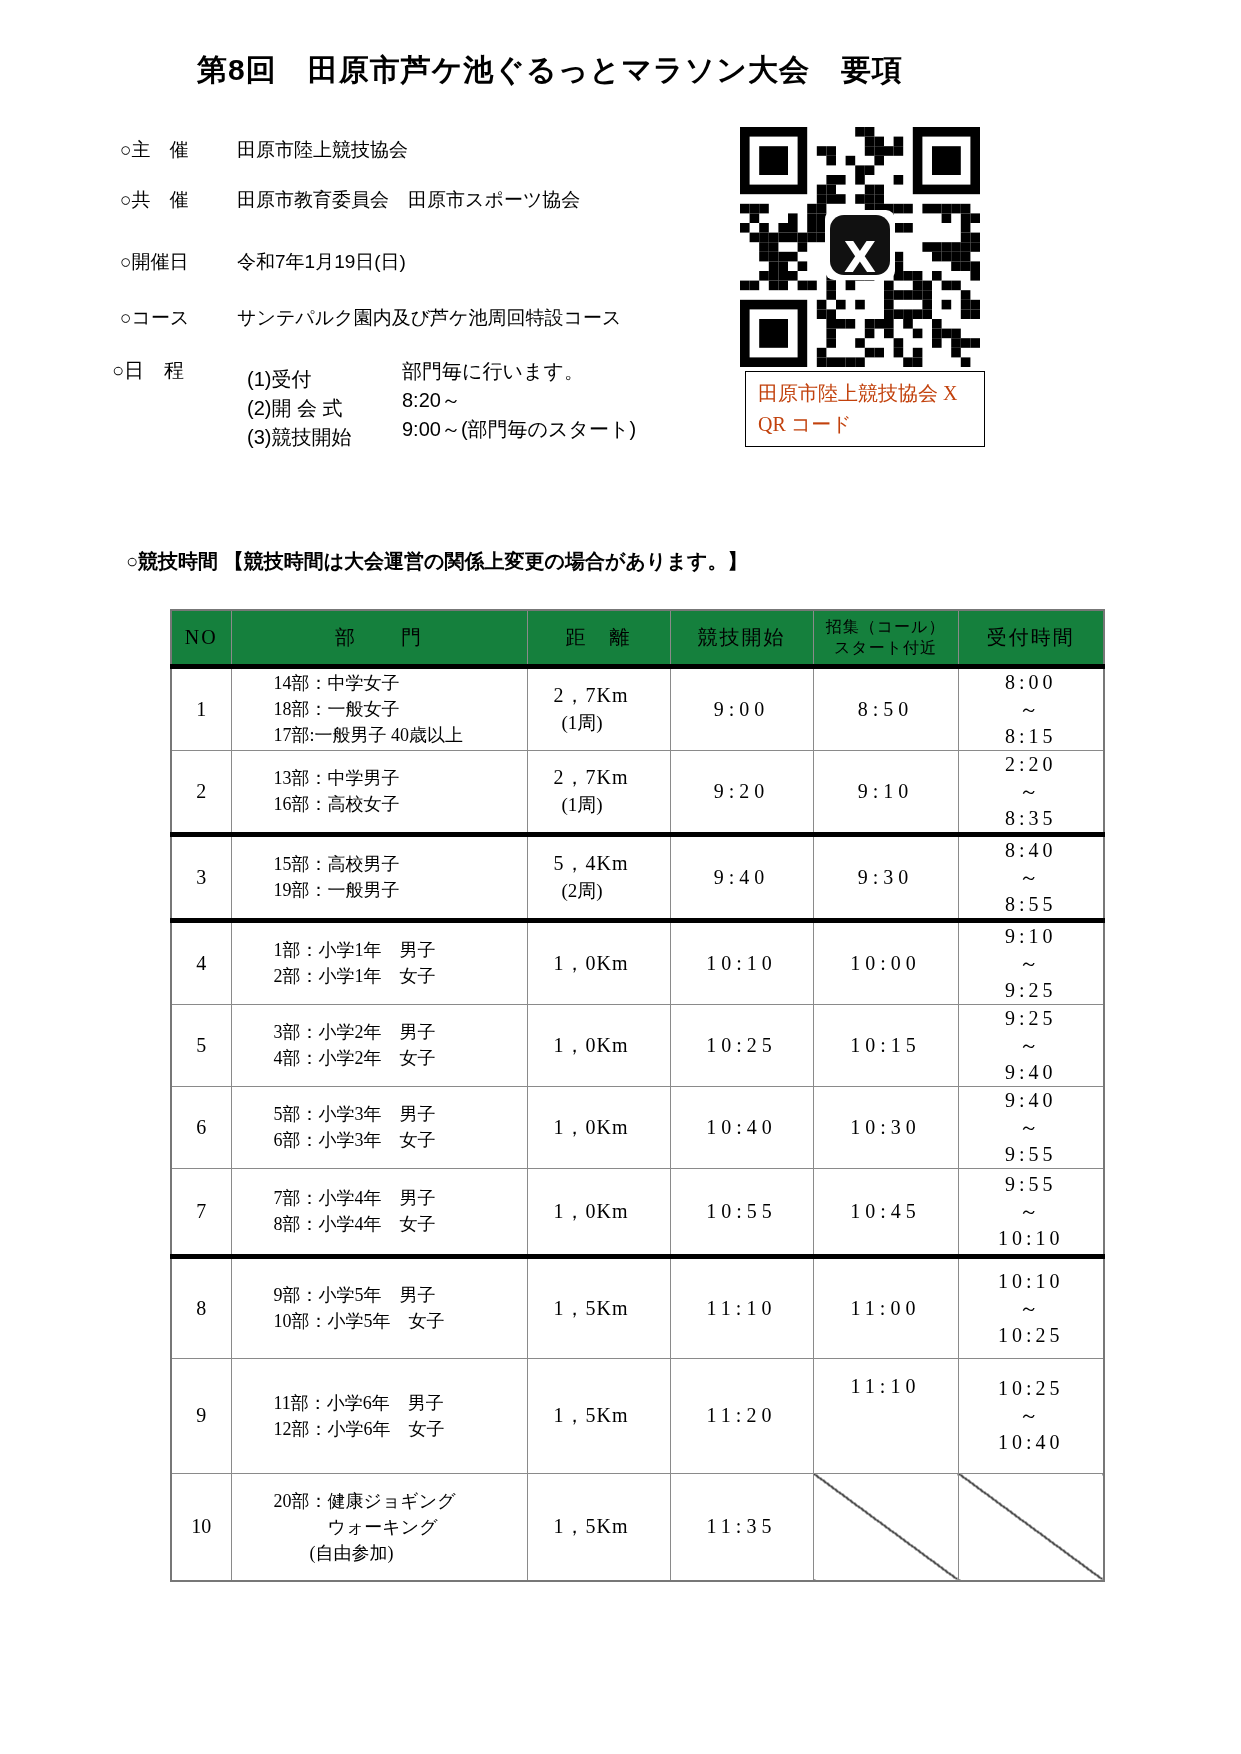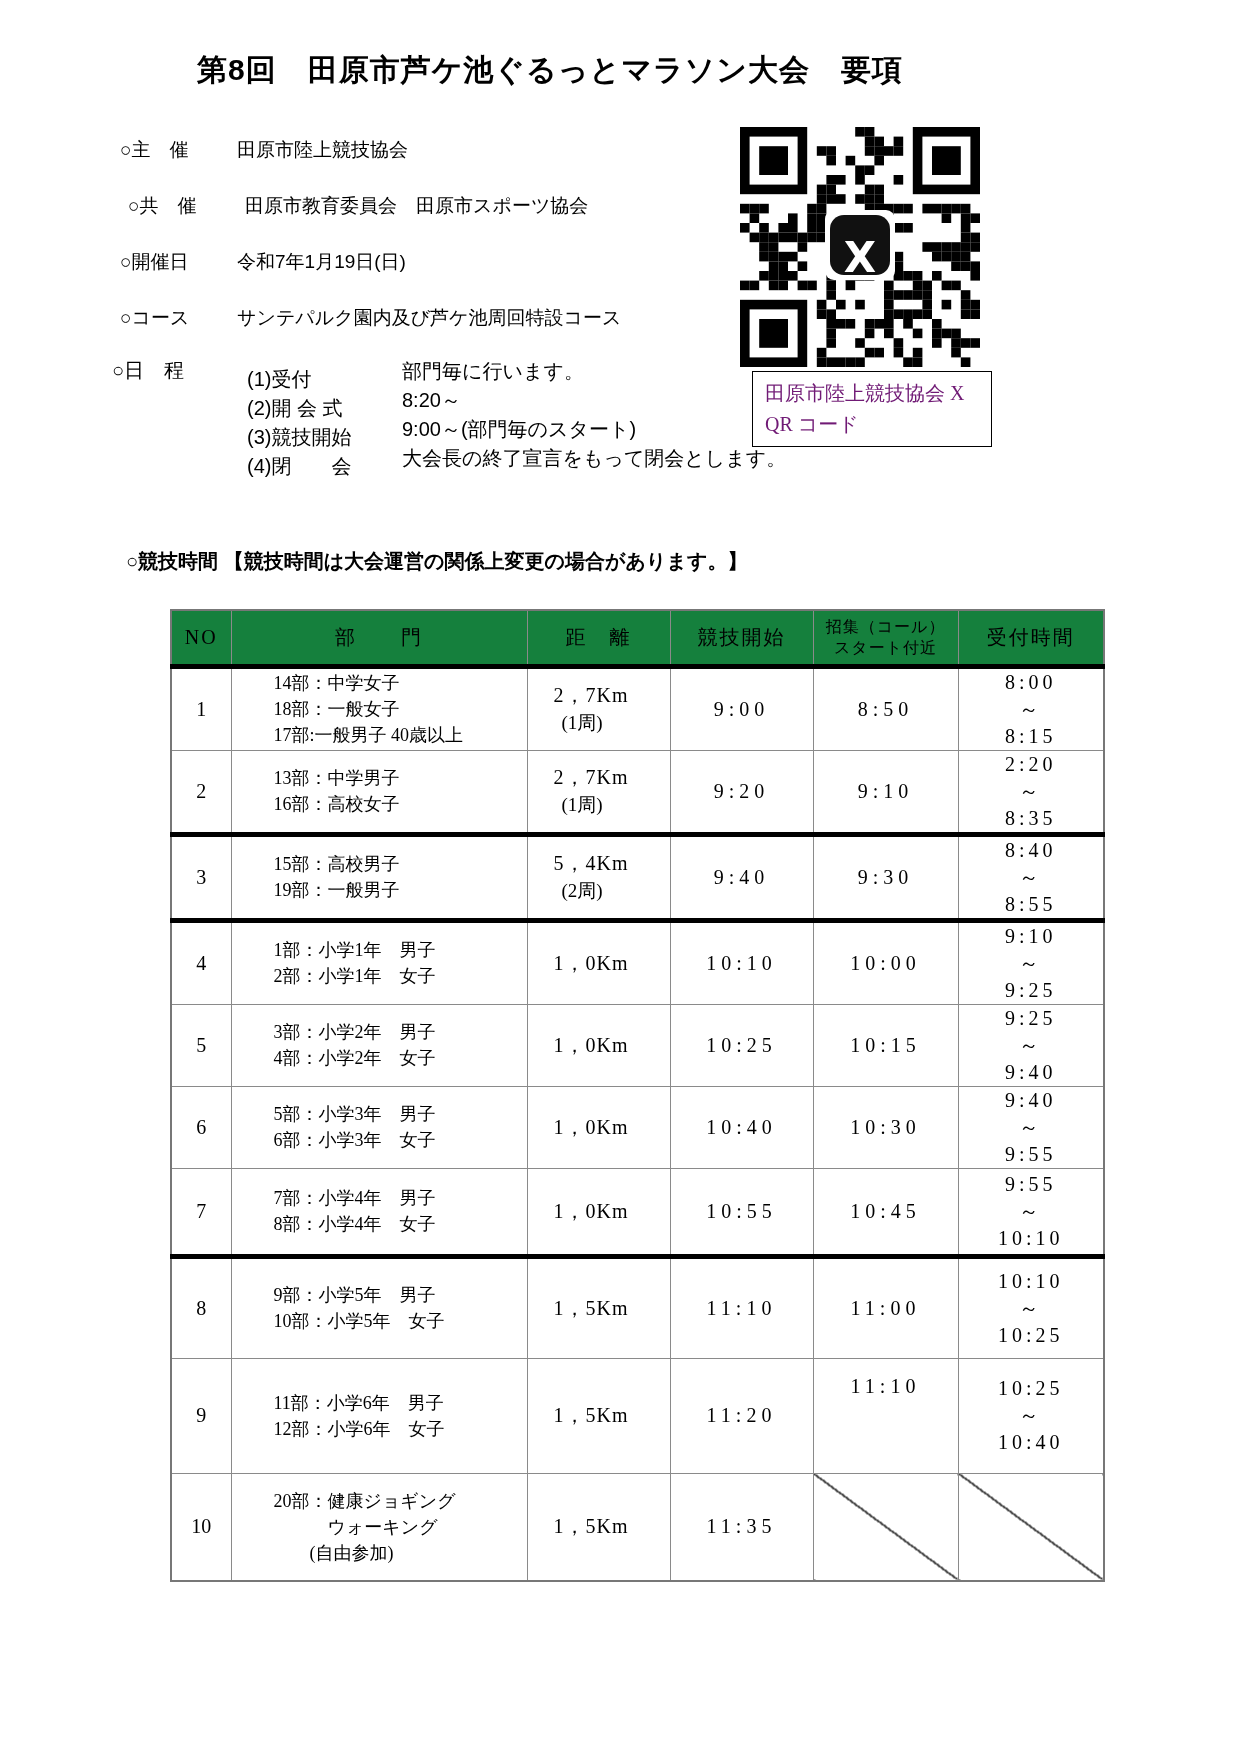--- a/index.html
+++ b/index.html
@@ -60,24 +60,20 @@
             <span class="sched-name">(1)受付</span>
             <span>部門毎に行います。</span>
           </div>
           <div class="sched-row">
             <span class="sched-name">(2)開 会 式</span>
             <span>8:20～</span>
           </div>
           <div class="sched-row">
             <span class="sched-name">(3)競技開始</span>
             <span>9:00～(部門毎のスタート)</span>
-          </div>
-          <div class="sched-row">
-            <span class="sched-name">(4)閉　　会</span>
-            <span>大会長の終了宣言をもって閉会とします。</span>
           </div>
         </div>
     </div>
   </div>
 
   <div class="qr-wrap">
     <svg id="qr-svg" width="240" height="240" viewBox="0 0 240 240">
         <rect x="0" y="0" width="240" height="240" fill="#fff"></rect>
         <rect x="115.19999999999999" y="0" width="9.6" height="9.6" fill="#000"></rect>
         <rect x="124.8" y="0" width="9.6" height="9.6" fill="#000"></rect>
@@ -291,21 +287,21 @@
         <rect x="192" y="19.2" width="28.799999999999997" height="28.799999999999997" fill="#000"></rect>
         <rect x="0" y="172.79999999999998" width="67.2" height="67.2" fill="#000"></rect>
         <rect x="9.6" y="182.4" width="48" height="48" fill="#fff"></rect>
         <rect x="19.2" y="192" width="28.799999999999997" height="28.799999999999997" fill="#000"></rect>
         <rect x="85" y="83" width="70" height="70" fill="#fff" rx="9"></rect>
         <rect x="90" y="88" width="60" height="60" fill="#111" rx="14"></rect>
         <text x="120" y="133" text-anchor="middle" dominant-baseline="middle" fill="#fff" font-size="42" font-weight="bold" font-family="&quot;DejaVu Sans&quot;, sans-serif">X</text>
       </svg>
   </div>
 
-  <div class="qr-caption" style="color: #701a75; margin-left: 7px;">
+  <div class="qr-caption" style="color: #c2410c;">
     <div>田原市陸上競技協会 X</div>
     <div>QR コード</div>
   </div>
 
   <div class="section-heading">○競技時間 【競技時間は大会運営の関係上変更の場合があります。】</div>
 
   <table class="comp-table">
     <colgroup>
       <col style="width:60px">
         <col style="width:296px">
@@ -499,21 +495,21 @@
           <td class="call diag"></td>
           <td class="reception diag"></td>
         </tr>
       </tbody>
   </table>
 
 <div class="info-row" style="top: 137px;">
       <span class="info-label">○主　催</span>
       <span>田原市陸上競技協会</span>
     </div>
-    <div class="info-row" style="top: 193px; margin-left: 8px;">
+    <div class="info-row" style="top: 187px;">
       <span class="info-label">○共　催</span>
       <span>田原市教育委員会　田原市スポーツ協会</span>
     </div>
     <div class="info-row" style="top: 249px;">
       <span class="info-label">○開催日</span>
       <span>令和7年1月19日(日)</span>
     </div>
     <div class="info-row" style="top: 305px;">
       <span class="info-label">○コース</span>
       <span>サンテパルク園内及び芦ケ池周回特設コース</span>

